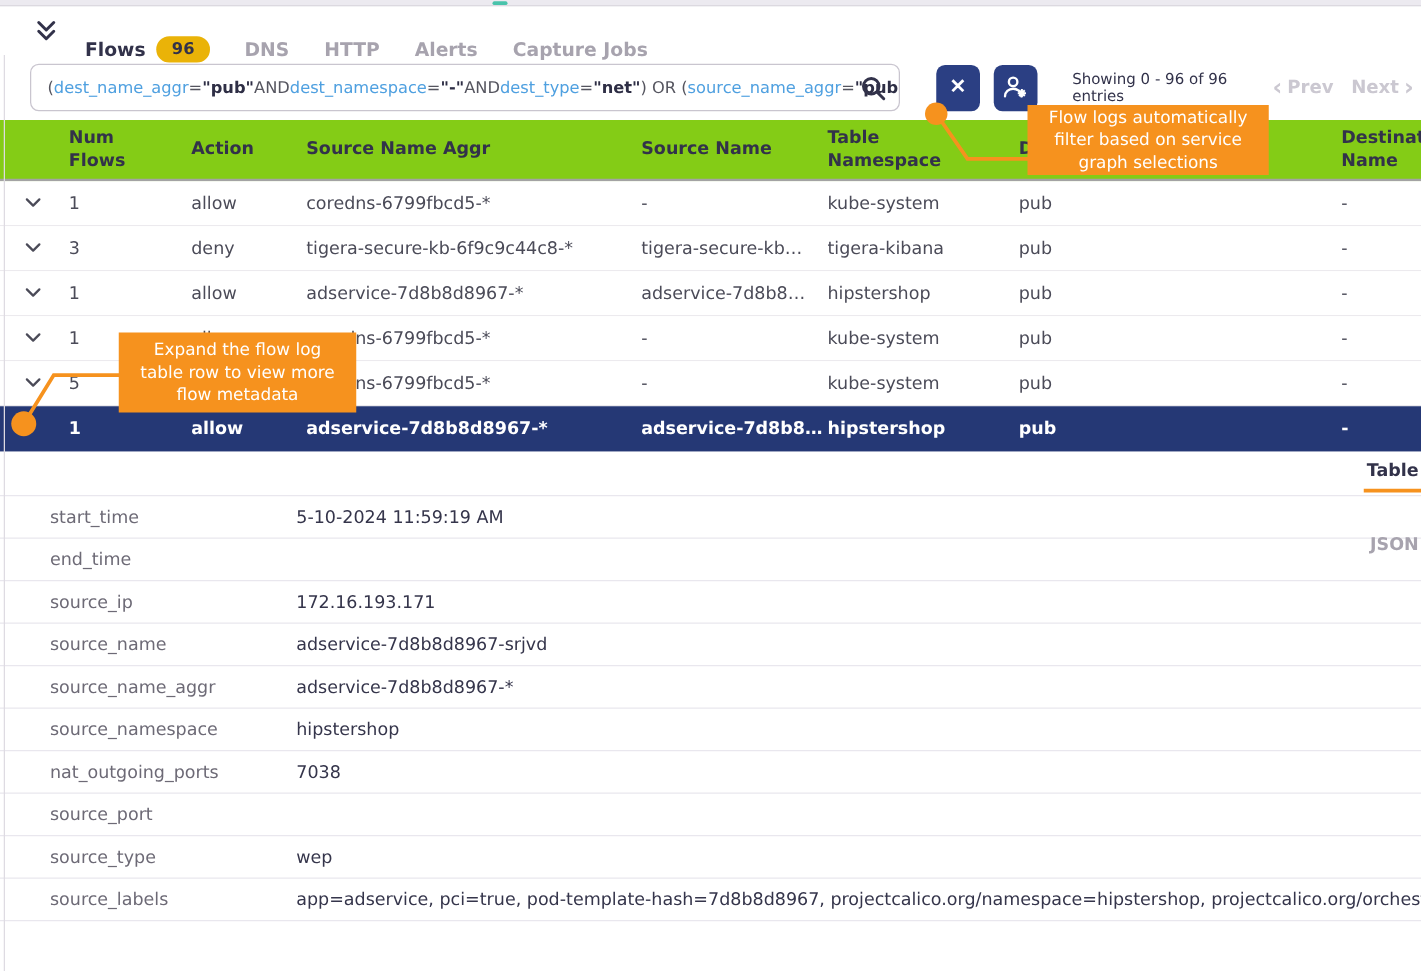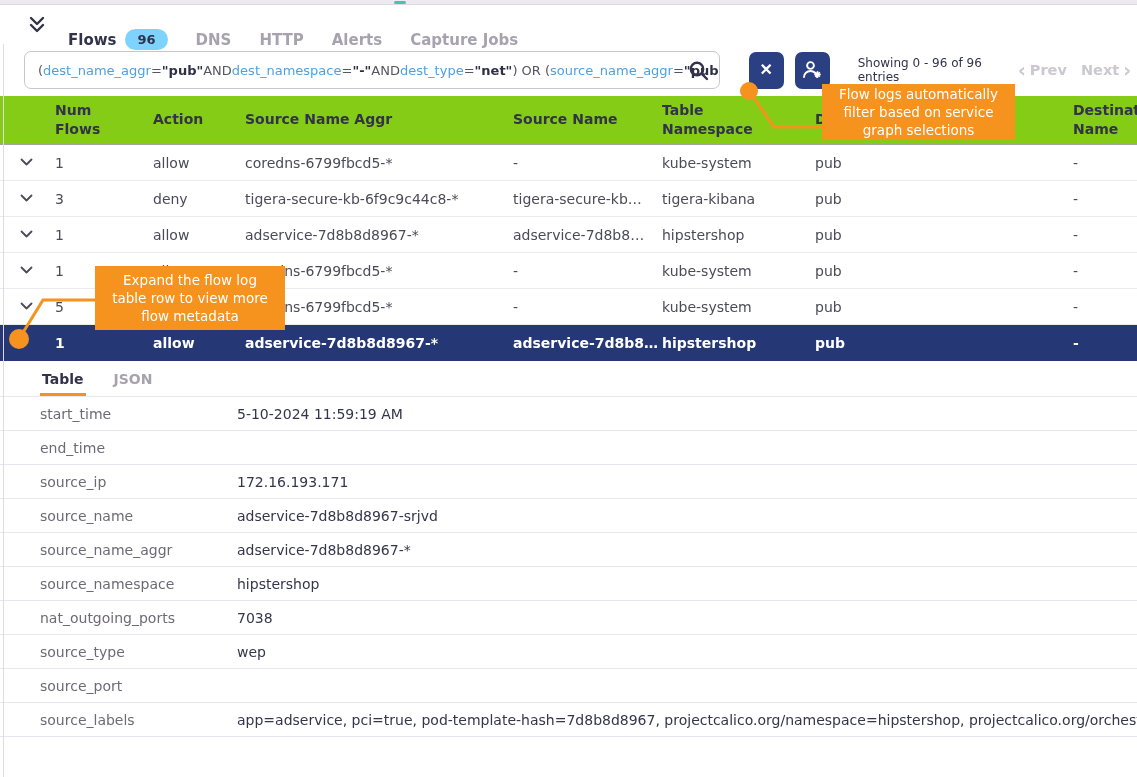--- a/index.html
+++ b/index.html
@@ -13,21 +13,21 @@
 
   
   .left-hairline { position:absolute; left:3px; top:44px; bottom:0; width:1px; background:#dedbe2; z-index:5; }
 
   
   .tabbar { height:39px; display:flex; align-items:center; padding-left:20px; background:#fff; }
   .collapse-btn { width:34px; height:30px; display:flex; align-items:center; justify-content:center; cursor:pointer; }
   .tab { position:relative; height:39px; display:flex; align-items:center; gap:9px; padding:0 14px; font-size:15px; font-weight:bold; color:#a7a3ae; cursor:pointer;margin-top:30px; }
   .tab.active { color:#32324a; }
   .tab.active .underline { position:absolute; left:6px; right:6px; bottom:0; height:3px; background:#f6921e; }
-  .badge { background:#7dd3fc; color:#32324a; font-size:13px; font-weight:bold; padding:3px 12px; border-radius:14px; }
+  .badge { background:#eab308; color:#32324a; font-size:13px; font-weight:bold; padding:3px 12px; border-radius:14px; }
 
   
   .filterbar { height:52px; display:flex; align-items:center; padding-left:24px; background:#fff; }
   .query-input { position:relative; width:733px; height:38px; border:1px solid #c9c5cf; border-radius:7px; display:flex; align-items:center; padding:0 36px 0 13px; font-size:13px; white-space:nowrap; overflow:hidden; cursor:text; background:#fff; }
   .query-input .seg-field { color:#4fa0e0; }
   .query-input .seg-op, .query-input .seg-punct { color:#55555f; }
   .query-input .seg-val { color:#2e2e45; font-weight:bold; }
   .search-icon { position:absolute; right:9px; top:8px; }
   .sq-btn { width:37px; height:37px; border:none; border-radius:7px; background:#2b3f83; color:#fff; display:flex; align-items:center; justify-content:center; margin-left:11px; cursor:pointer; }
   .sq-btn:first-of-type { margin-left:29px; }
@@ -43,21 +43,21 @@
   .thead .hcell { line-height:1.35; }
   .hwrap-num { max-width:50px; }
   .hwrap-ns  { max-width:96px; }
   .hwrap-dn  { max-width:110px; }
   .trow { height:36px; border-bottom:1px solid #eceaee; font-size:14px; color:#4b4b58; cursor:pointer; background:#fff; }
   .trow .chev { padding-left:20px; display:flex; align-items:center; }
   .trow.selected { background:#253875; color:#fff; font-weight:600; border-bottom:1px solid #253875; }
   .cell { overflow:hidden; white-space:nowrap; text-overflow:clip; padding-right:10px; }
 
   
-  .detail-tabs { height:36px; display:flex; align-items:flex-end; gap:26px; padding-left:40px; border-bottom:1px solid #e9e7ee; }
+  .detail-tabs { height:36px; display:flex; align-items:flex-end; gap:26px; padding-left:40px; border-bottom:1px solid #e9e7ee;flex-direction:column; }
   .dtab { position:relative; font-size:14px; font-weight:bold; color:#a7a3ae; padding:8px 2px 9px; cursor:pointer; }
   .dtab.active { color:#32324a; }
   .dtab.active::after { content:""; position:absolute; left:0; right:0; bottom:0; height:3px; background:#f6921e; }
   .drow { display:grid; grid-template-columns:197px 1fr; align-items:center; height:34px; border-bottom:1px solid #e9e7ee; padding-left:40px; }
   .dkey { font-size:14px; color:#6d6a76; }
   .dval { font-size:14px; color:#35354b; white-space:nowrap; overflow:hidden; }
 
   
   .overlay-svg { position:absolute; left:0; top:0; z-index:40; pointer-events:none; }
   .callout { position:absolute; z-index:41; background:#f6921e; color:#fff; font-size:13.5px; line-height:18px; text-align:center; display:flex; align-items:center; justify-content:center; padding:6px 10px; }
@@ -278,26 +278,26 @@
       </div>
       <div class="drow">
         <div class="dkey">source_namespace</div>
         <div class="dval">hipstershop</div>
       </div>
       <div class="drow">
         <div class="dkey">nat_outgoing_ports</div>
         <div class="dval">7038</div>
       </div>
       <div class="drow">
+        <div class="dkey">source_port</div>
+        <div class="dval"></div>
+      </div>
+      <div class="drow">
         <div class="dkey">source_type</div>
         <div class="dval">wep</div>
-      </div>
-      <div class="drow">
-        <div class="dkey">source_port</div>
-        <div class="dval"></div>
       </div>
       <div class="drow">
         <div class="dkey">source_labels</div>
         <div class="dval">app=adservice, pci=true, pod-template-hash=7d8b8d8967, projectcalico.org/namespace=hipstershop, projectcalico.org/orchestrator=k8s, project</div>
       </div>
     </div>
 
   <svg class="overlay-svg" width="1137" height="777">
     <polyline points="749,91 774,127 823,127" stroke="#f6921e" stroke-width="3" fill="none"></polyline>
     <circle cx="749" cy="91" r="9" fill="#f6921e"></circle>

